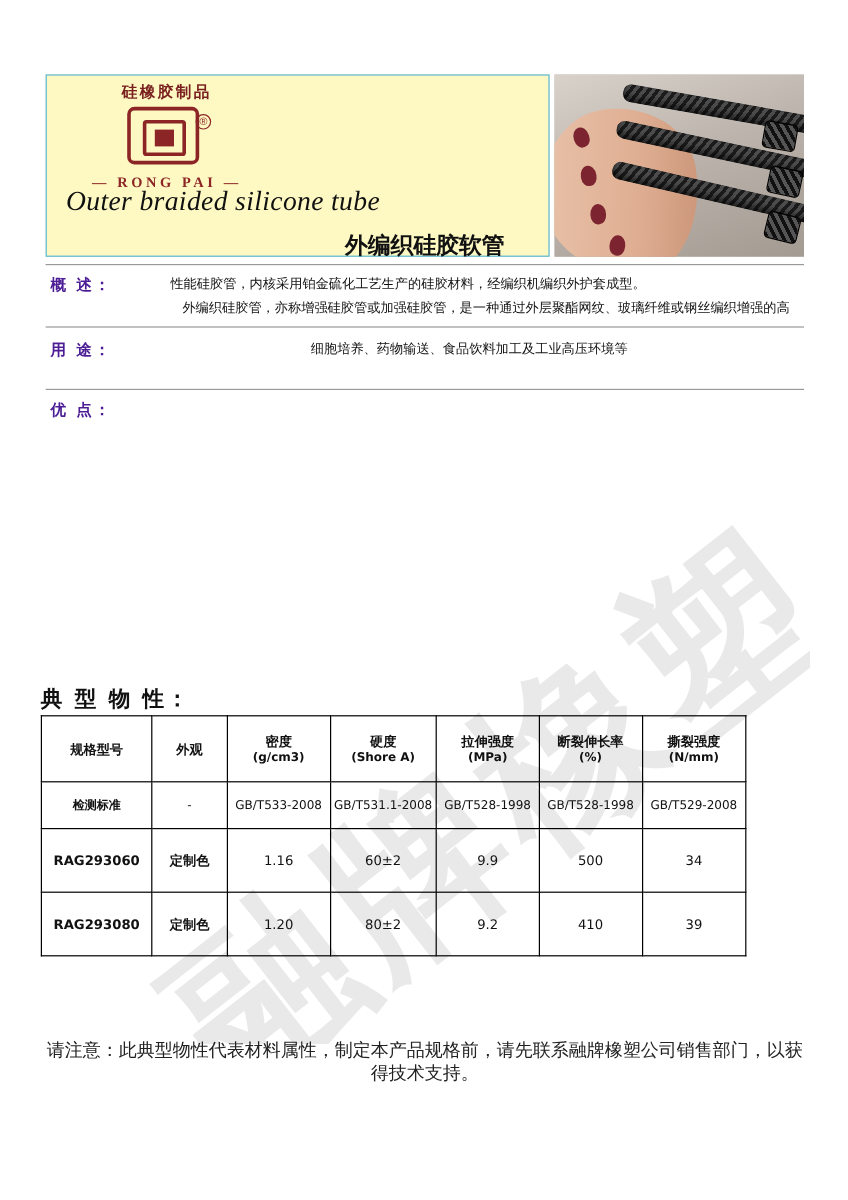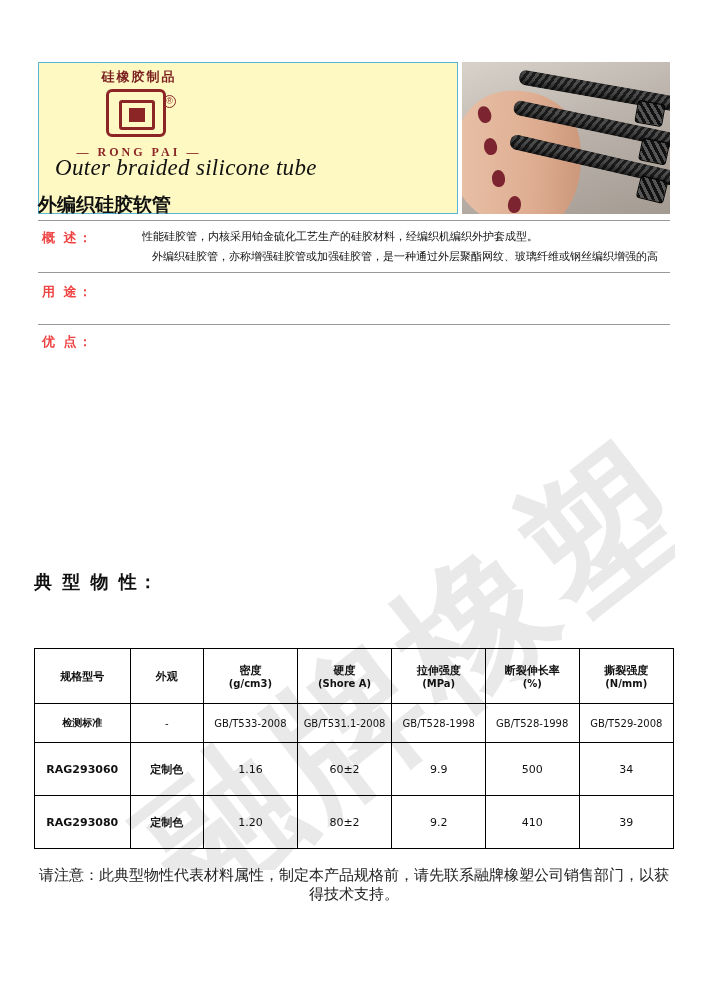--- a/index.html
+++ b/index.html
@@ -194,21 +194,21 @@
   }
   .p1 { right: 6px; top: 40px; transform: rotate(10deg); }
   .p2 { right: 2px; top: 78px; transform: rotate(12deg); }
   .p3 { right: 4px; top: 116px; transform: rotate(14deg); }
 
   .title-cn {
     position: absolute;
     left: 38px;
     top: 192px;
     width: 632px;
-    text-align: left;
+    text-align: center;
     font-family: "DejaVu Sans", sans-serif;
     font-size: 19px;
     font-weight: bold;
     color: #111;
     z-index: 4;
   }
 
   
   .sec {
     position: absolute;
@@ -217,21 +217,21 @@
     z-index: 4;
   }
   .sec .hr {
     border-top: 1px solid #999;
     width: 100%;
   }
   .sec-label {
     font-family: "DejaVu Sans", sans-serif;
     font-size: 13px;
     font-weight: bold;
-    color: #ef4444;
+    color: #4c1d95;
     letter-spacing: 2px;
   }
   .sec-body {
     font-family: "DejaVu Sans", sans-serif;
     font-size: 11px;
     color: #111;
     line-height: 20px;
   }
 
   #sec-overview { top: 220px; }
@@ -268,22 +268,22 @@
     font-size: 18px;
     font-weight: bold;
     letter-spacing: 2px;
     z-index: 6;
   }
 
   
   table.props {
     position: absolute;
     left: 34px;
-    top: 648px;
-    width: 640px;
+    top: 596px;
+    width: 588px;
     border-collapse: collapse;
     z-index: 6;
     background: transparent;
   }
   table.props td {
     border: 1px solid #000;
     text-align: center;
     font-family: "DejaVu Sans", sans-serif;
     font-size: 11px;
     color: #111;
@@ -373,20 +373,21 @@
         <div>外编织硅胶管，亦称增强硅胶管或加强硅胶管，是一种通过外层聚酯网纹、玻璃纤维或钢丝编织增强的高</div>
       </div>
     </div>
   </div>
 
   <div class="sec" id="sec-use">
     <div class="hr"></div>
     <div class="row">
       <div class="lab sec-label">用  途：</div>
       <div class="txt sec-body">
+        <div>细胞培养、药物输送、食品饮料加工及工业高压环境等</div>
       </div>
     </div>
   </div>
 
   <div class="sec" id="sec-adv">
     <div class="hr"></div>
     <div class="lab sec-label">优  点：</div>
   </div>
 
   <div class="props-title">典  型  物  性：</div>

